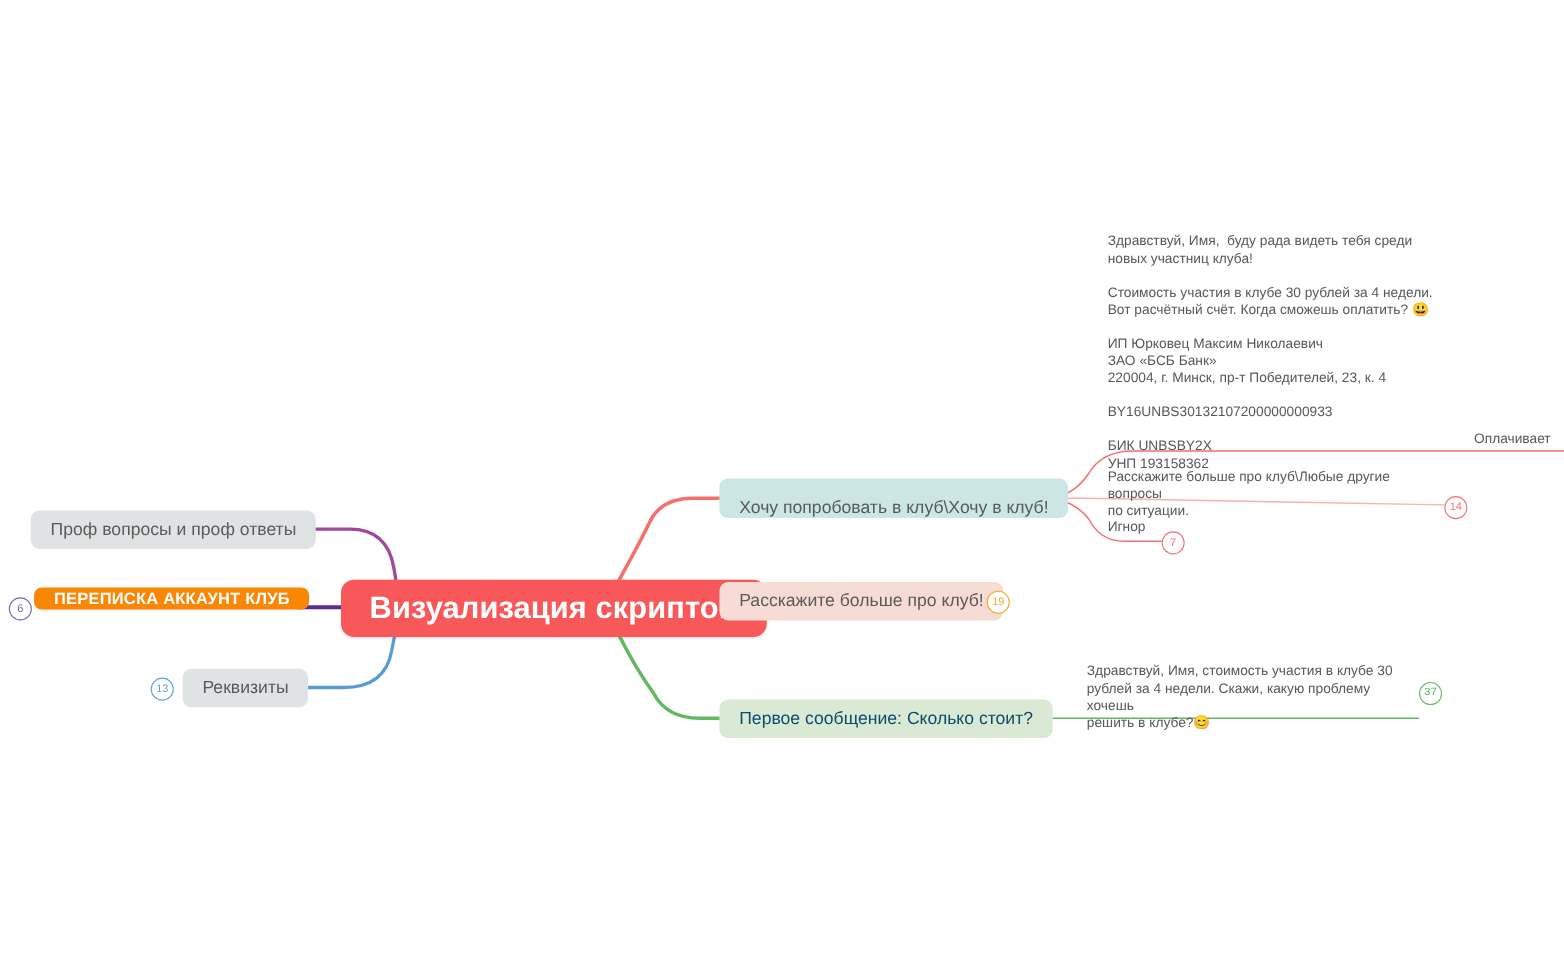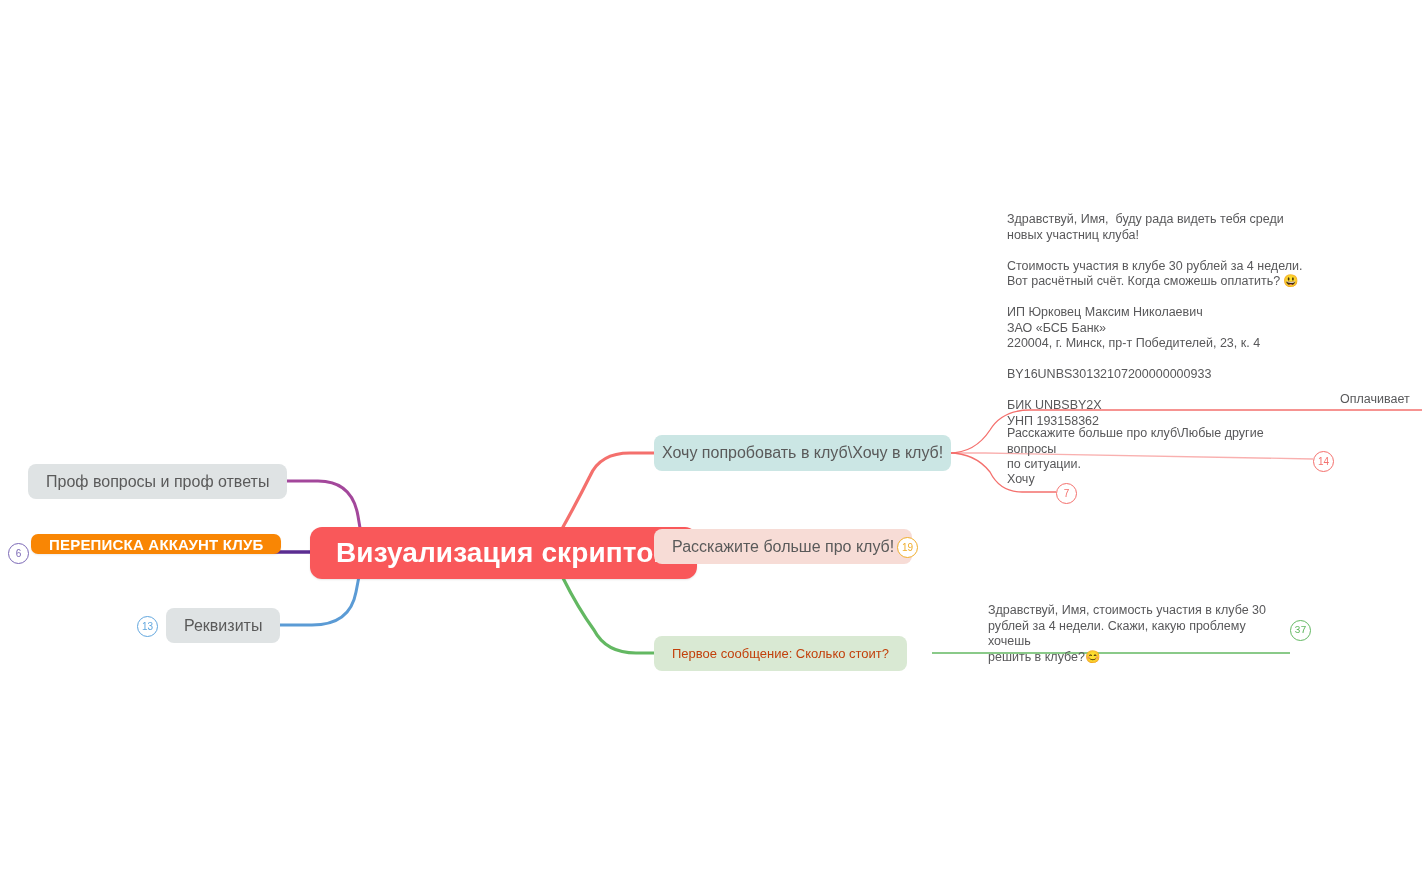--- a/index.html
+++ b/index.html
@@ -16,28 +16,28 @@
              left:310px;top:527px;box-shadow:0 1px 2px rgba(0,0,0,.10);}
   .n-central span{color:#ffffff;font-size:28px;font-weight:bold;letter-spacing:.1px;}
 
   .n-grey{background:#dfe3e4;padding:0 18px;height:35px;}
   .n-grey span{font-size:16px;color:#5a5a5a;}
 
   .n-orange{background:#f98604;padding:0 18px;height:20px;border-radius:7px;
             box-shadow:0 1px 2px rgba(0,0,0,.08);}
   .n-orange span{font-size:15px;color:#ffffff;font-weight:bold;letter-spacing:.2px;}
 
-  .n-cyan{background:#cbe6e4;padding:0 8px;height:36px;}
+  .n-cyan{background:#cbe6e4;padding:0 18px;height:36px;align-items:flex-end;}
   .n-cyan span{font-size:16px;color:#5a5a5a;}
 
   .n-pink{background:#f7dcd6;padding:0 18px;height:35px;}
   .n-pink span{font-size:16px;color:#5a5a5a;}
 
   .n-green{background:#d9e9d3;padding:0 18px;height:35px;}
-  .n-green span{font-size:13px;color:#c2410c;}
+  .n-green span{font-size:16px;color:#0c4a6e;}
 
   .leaf{position:absolute;font-size:12.5px;line-height:15.5px;color:#58585a;
         white-space:pre-wrap;}
 
   .badge{position:absolute;width:19px;height:19px;border-radius:50%;
          background:#ffffff;border:1.3px solid #999;display:flex;
          align-items:center;justify-content:center;font-size:10px;line-height:1;}
   .b-violet{border-color:#7b68b6;color:#7b68b6;}
   .b-blue{border-color:#61a6de;color:#61a6de;}
   .b-orange{border-color:#f0ad2a;color:#f0ad2a;}
@@ -117,21 +117,21 @@
 БИК UNBSBY2X
 УНП 193158362</div>
   <div class="leaf" style="left:1340px;top:392px;">Оплачивает</div>
 
   <div class="leaf" style="left:1007px;top:426px;width:300px;">Расскажите больше про клуб\Любые другие вопросы
 по ситуации.</div>
   <div class="badge b-red" style="left:1313px;top:451px;">
     <span>14</span>
   </div>
 
-  <div class="leaf" style="left:1007px;top:472px;">Хочу</div>
+  <div class="leaf" style="left:1007px;top:472px;">Игнор</div>
   <div class="badge b-red" style="left:1056px;top:483px;">
     <span>7</span>
   </div>
 
   <div class="leaf" style="left:988px;top:603px;width:300px;">Здравствуй, Имя, стоимость участия в клубе 30
 рублей за 4 недели. Скажи, какую проблему хочешь
 решить в клубе?😊</div>
   <div class="badge b-green" style="left:1290px;top:620px;font-family:Liberation Mono, monospace;">
     <span>37</span>
   </div>

